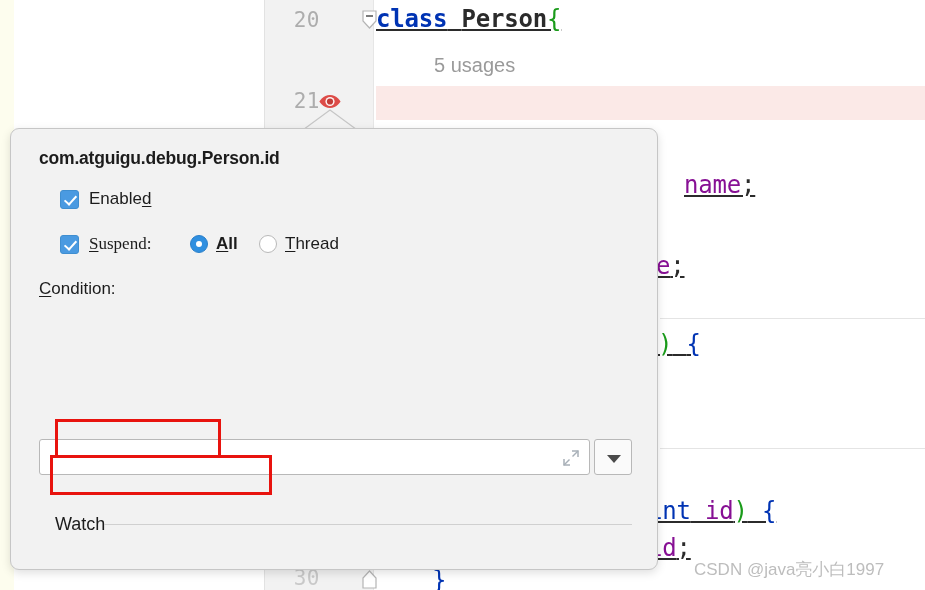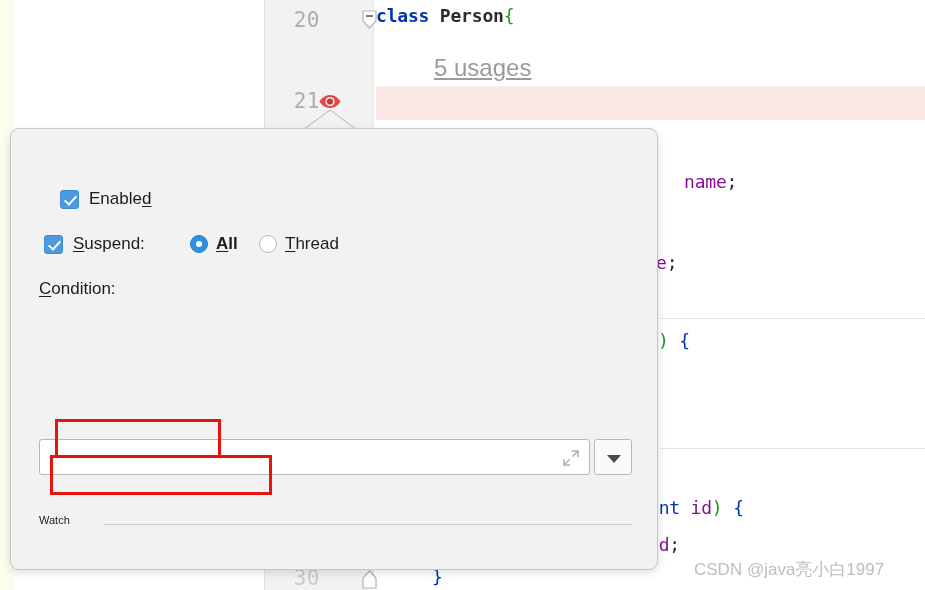--- a/index.html
+++ b/index.html
@@ -63,44 +63,44 @@
   
   .watchpoint-icon {
     position: absolute;
     width: 28px; height: 28px;
   }
 
   
   .code-line {
     position: absolute;
     font-family: "DejaVu Sans Mono", monospace;
-    font-size: 18px;
+    font-size: 24px;
     white-space: pre;
     color: #2b2b2b;
     letter-spacing: -0.2px;
+    text-decoration: underline;
   }
   .hl-line {
     position: absolute;
     background: #fbe9e7;
     height: 34px;
   }
   .kw      { color: #0033b3; font-weight: 700; }
   .cls     { color: #2b2b2b; font-weight: 700; }
   .field   { color: #871094; }
   .brace-g { color: #1a9b1a; }
   .brace-b { color: #0033b3; }
   .punct   { color: #2b2b2b; }
   .type    { color: #0033b3; }
 
   .usages-hint {
     position: absolute;
     font-family: "Liberation Sans", sans-serif;
-    font-size: 24px;
+    font-size: 20px;
     color: #9a9a9a;
-    text-decoration: underline;
   }
 
   .editor-hsep {
     position: absolute;
     height: 1px;
     background: #e4e4e4;
   }
 
   
   .pointer-wrap {
@@ -223,22 +223,22 @@
     left: 12px; top: 15px;
     width: 0; height: 0;
     border-left: 7px solid transparent;
     border-right: 7px solid transparent;
     border-top: 8px solid #4a4a4a;
   }
 
   
   .watch-label {
     position: absolute;
-    left: 28px; top: 385px;
-    font-size: 11px;
+    left: 44px; top: 385px;
+    font-size: 18px;
     color: #1c1c1c;
   }
   .watch-sep {
     position: absolute;
     left: 93px; top: 395px;
     width: 528px; height: 1px;
     background: #d0d0d0;
   }
 
   
@@ -322,27 +322,28 @@
 
   <div class="pointer-wrap">
     <svg width="72" height="28" viewBox="0 0 72 28">
       <path d="M0 27 L34 2 L68 27" fill="#f2f2f2" stroke="#c6c6c6" stroke-width="1.2"></path>
       <line x1="2" y1="27" x2="70" y2="27" stroke="#f2f2f2" stroke-width="3"></line>
     </svg>
   </div>
 
   <div class="popup">
 
+    <div class="popup-title">com.atguigu.debug.Person.id</div>
 
     <div class="row" style="left:28px; top:60px;">
       <span class="cb on"></span>
       <span class="cb-label"><span>Enable</span><span class="mn">d</span></span>
     </div>
 
-    <div class="row" style="left:12px; top:105px;">
+    <div class="row" style="left:28px; top:105px;font-family:Liberation Serif, serif;">
       <span class="cb on"></span>
       <span class="cb-label"><span class="mn">S</span><span>uspend:</span></span>
     </div>
 
     <div class="row" style="left:158px; top:105px;">
       <span class="radio on"></span>
       <span class="radio-label"><span class="mn">A</span><span>ll</span></span>
     </div>
 
     <div class="row" style="left:227px; top:105px;">

